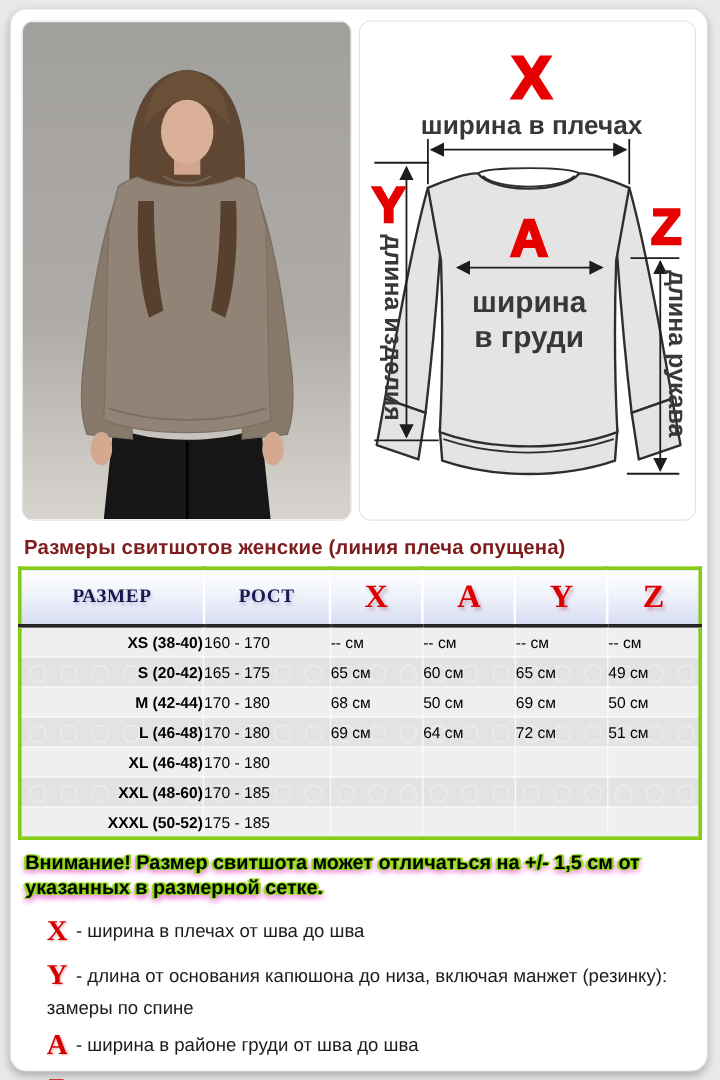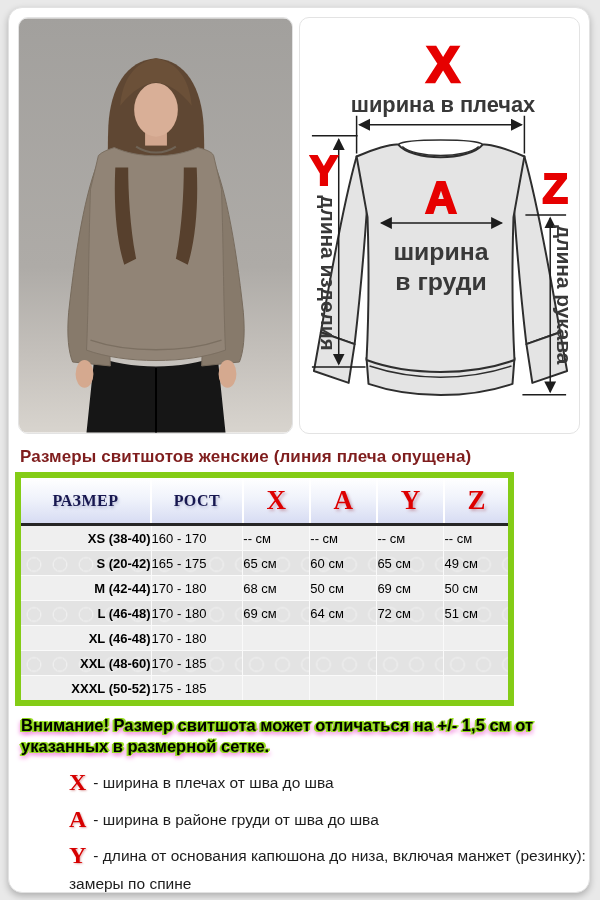--- a/index.html
+++ b/index.html
@@ -20,22 +20,22 @@
     border:1px solid #e3e3e3;border-radius:10px;overflow:hidden;
     background:#fff;box-sizing:border-box;height:417px;
   }
   .photo-card{width:277px;}
   .diagram-card{width:283px;}
   .page-title{
     margin:13px 8px 5px 11px;
     font-size:17px;font-weight:bold;color:#7f1d1d;letter-spacing:0.1px;
   }
   .size-table{
-    width:499px;margin:0 6px;border-collapse:collapse;
-    border:6px solid #84cc16;table-layout:fixed;
+    width:570px;margin:0 6px;border-collapse:collapse;
+    border:3px solid #84cc16;table-layout:fixed;
   }
   .size-table th{
     background:linear-gradient(#ffffff 0%,#f0f3fb 45%,#d7dcf3 100%);
     border-right:2px solid #ffffff;border-bottom:3px solid #262626;
     height:43px;vertical-align:middle;text-align:center;
   }
   .size-table th:last-child{border-right:none;}
   th.h-word{
     font-family:"Liberation Serif", serif;font-weight:bold;
     font-size:16px;color:#181850;letter-spacing:0.5px;
@@ -64,21 +64,20 @@
     font-weight:bold;font-size:16.5px;line-height:1.25;color:#000;
     text-shadow:
       -1px 0 0 #8ad514, 1px 0 0 #8ad514, 0 -1px 0 #8ad514, 0 1px 0 #8ad514,
       -2px 1px 0 #9bdf2a, 2px -1px 0 #9bdf2a,
       2px 3px 4px #ef7ad8, -2px 3px 4px #ef7ad8;
   }
   .legend{margin:10px 0 0 30px;}
   .legend-item{
     font-size:15.5px;color:#1c1c1c;margin-bottom:3px;line-height:1.4;
     max-width:520px;
-    margin-left:30px;
   }
   .legend-letter{
     font-family:"Liberation Serif", serif;font-weight:bold;
     font-size:24px;color:#d60000;margin-right:7px;
     text-shadow:1px 1px 2px #e0a9a9;vertical-align:-2px;
   }
   svg text{font-family:"Liberation Sans", sans-serif;}
   .dgm-letter{fill:#e60000;stroke:#e60000;font-weight:bold;}
   .dgm-label{fill:#383838;font-weight:bold;}
   .dim{stroke:#1d1d1d;stroke-width:1.5;fill:none;}
@@ -255,18 +254,18 @@
         <td></td>
         <td></td>
       </tr>
     </tbody>
   </table>
 
   <div class="note">Внимание! Размер свитшота может отличаться на +/- 1,5 см от указанных в размерной сетке.</div>
 
   <div class="legend">
     <div class="legend-item"><span class="legend-letter">X</span><span>- ширина в плечах от шва до шва</span></div>
+    <div class="legend-item"><span class="legend-letter">Y</span><span>- длина от основания капюшона до низа, включая манжет (резинку): замеры по спине</span></div>
     <div class="legend-item"><span class="legend-letter">A</span><span>- ширина в районе груди от шва до шва</span></div>
-    <div class="legend-item"><span class="legend-letter">Y</span><span>- длина от основания капюшона до низа, включая манжет (резинку): замеры по спине</span></div>
     <div class="legend-item"><span class="legend-letter">Z</span><span>- длина рукава от плеча, включая манжет (резинку)</span></div>
   </div>
 
 </div>
 
 </body></html>

